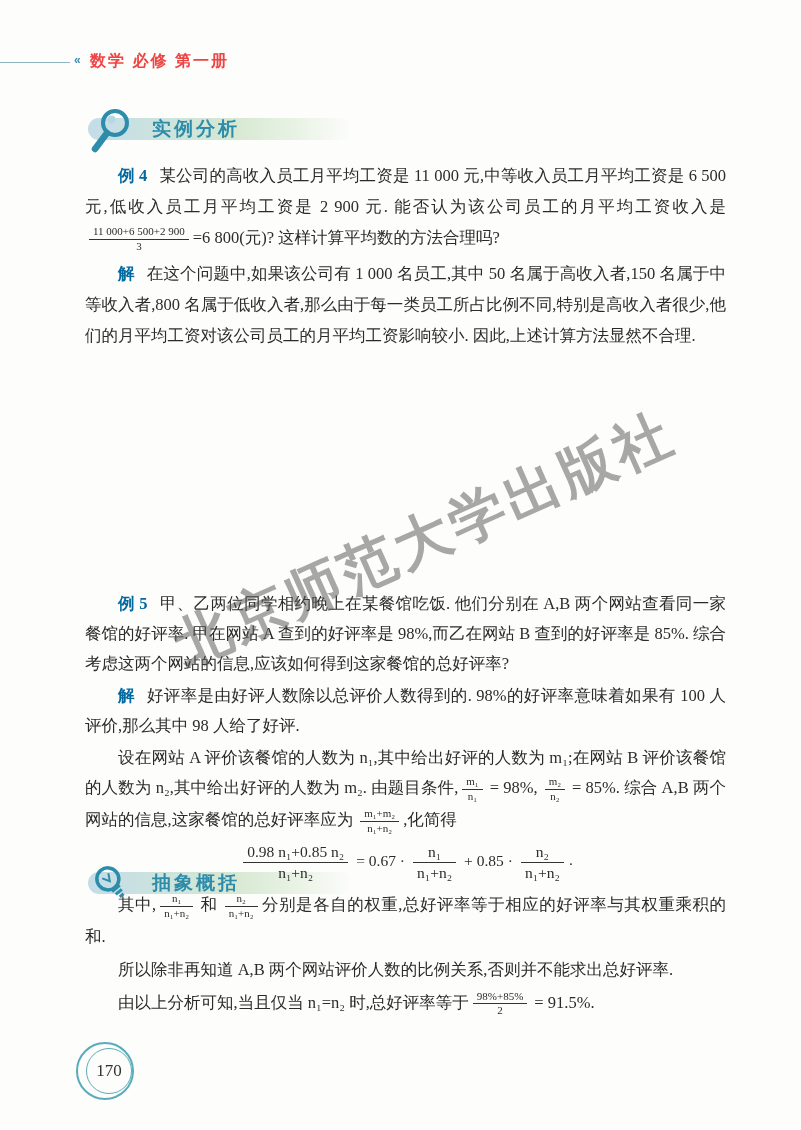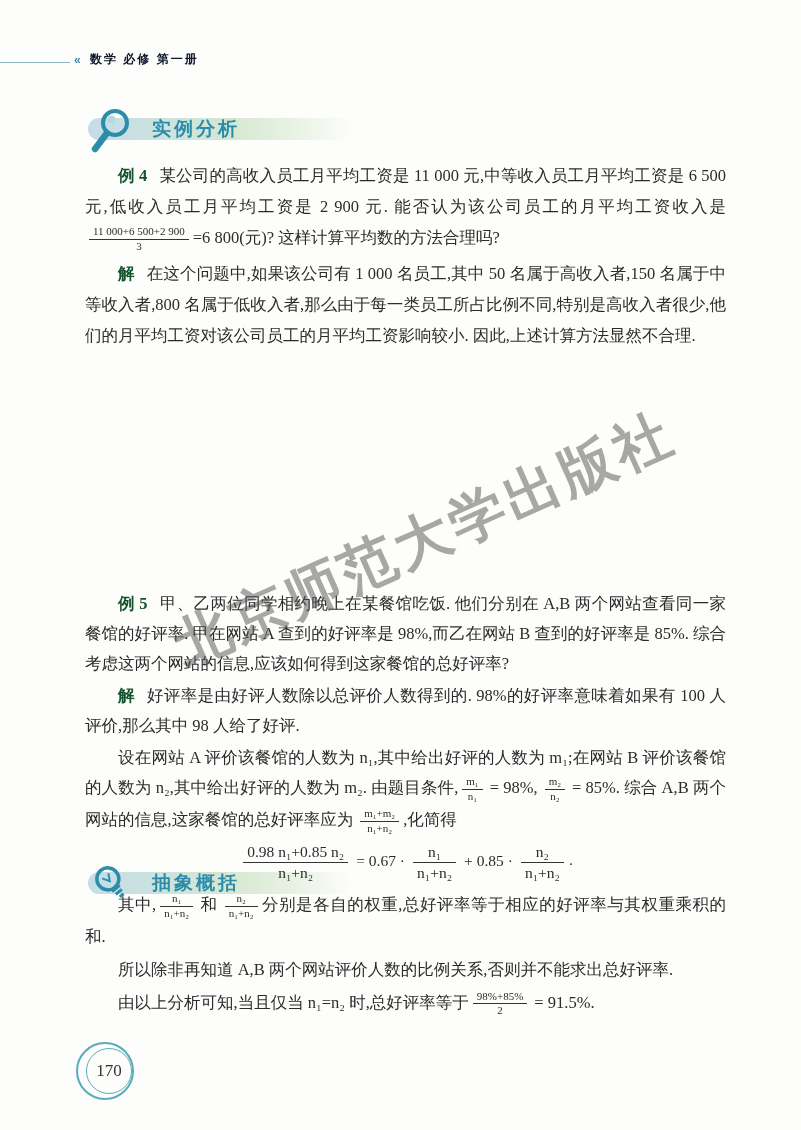--- a/index.html
+++ b/index.html
@@ -3,35 +3,35 @@
 <meta charset="utf-8">
 <style>
   html,body{margin:0;padding:0;background:#e9e9e9;}
   .page{position:relative;width:801px;height:1130px;background:#fdfdfb;overflow:hidden;
         font-family:"Liberation Serif","DejaVu Serif",serif;color:#2b2b2b;}
   
   .hdr-line{position:absolute;left:0;top:62px;width:70px;height:1px;background:#8fb4c4;}
   .hdr-marker{position:absolute;left:74px;top:53px;font-family:"Liberation Sans",sans-serif;
         font-size:12px;color:#3b8ab2;font-weight:bold;}
   .hdr-title{position:absolute;left:90px;top:51px;font-family:"Liberation Sans",sans-serif;
-        font-size:12px;letter-spacing:2px;color:#0f172a;font-weight:bold;}
+        font-size:16px;letter-spacing:2px;color:#ef4444;font-weight:bold;}
   
   .badge{position:absolute;left:88px;height:46px;}
   .badge-pill{position:relative;margin-top:12px;height:22px;min-width:160px;border-radius:17px;
         background:linear-gradient(to right,#c3dde8 0%,#d6e8d2 55%,#eaf3e6 80%,rgba(240,246,240,0) 100%);
         padding-left:64px;padding-right:40px;display:inline-flex;align-items:center;}
   .badge-label{font-family:"Liberation Sans",sans-serif;font-size:19px;font-weight:bold;
         color:#2e8cab;letter-spacing:3px;}
   .badge-icon{position:absolute;left:-4px;top:-14px;}
   
   .blk{position:absolute;left:85px;width:641px;}
   .para{margin:0;text-indent:2em;text-align:justify;font-size:16.5px;}
   .pA .para{line-height:31px;}
   .pB .para{line-height:30px;}
-  .label{color:#14532d;font-weight:bold;margin-right:12px;}
+  .label{color:#0369a1;font-weight:bold;margin-right:12px;}
   
   .frac{display:inline-block;vertical-align:middle;text-align:center;text-indent:0;
         font-size:11px;line-height:1.25;margin:1px 4px;}
   .frac .num{display:block;border-bottom:1px solid #333;padding:0 4px;}
   .frac .den{display:block;padding:0 4px;}
   .display{text-align:center;text-indent:0;margin:6px 0 8px 0;}
   .display .frac{font-size:15.5px;margin:0 5px;}
   .mseg{margin:4px 3px;}
   .display{font-size:15.5px;}
   

